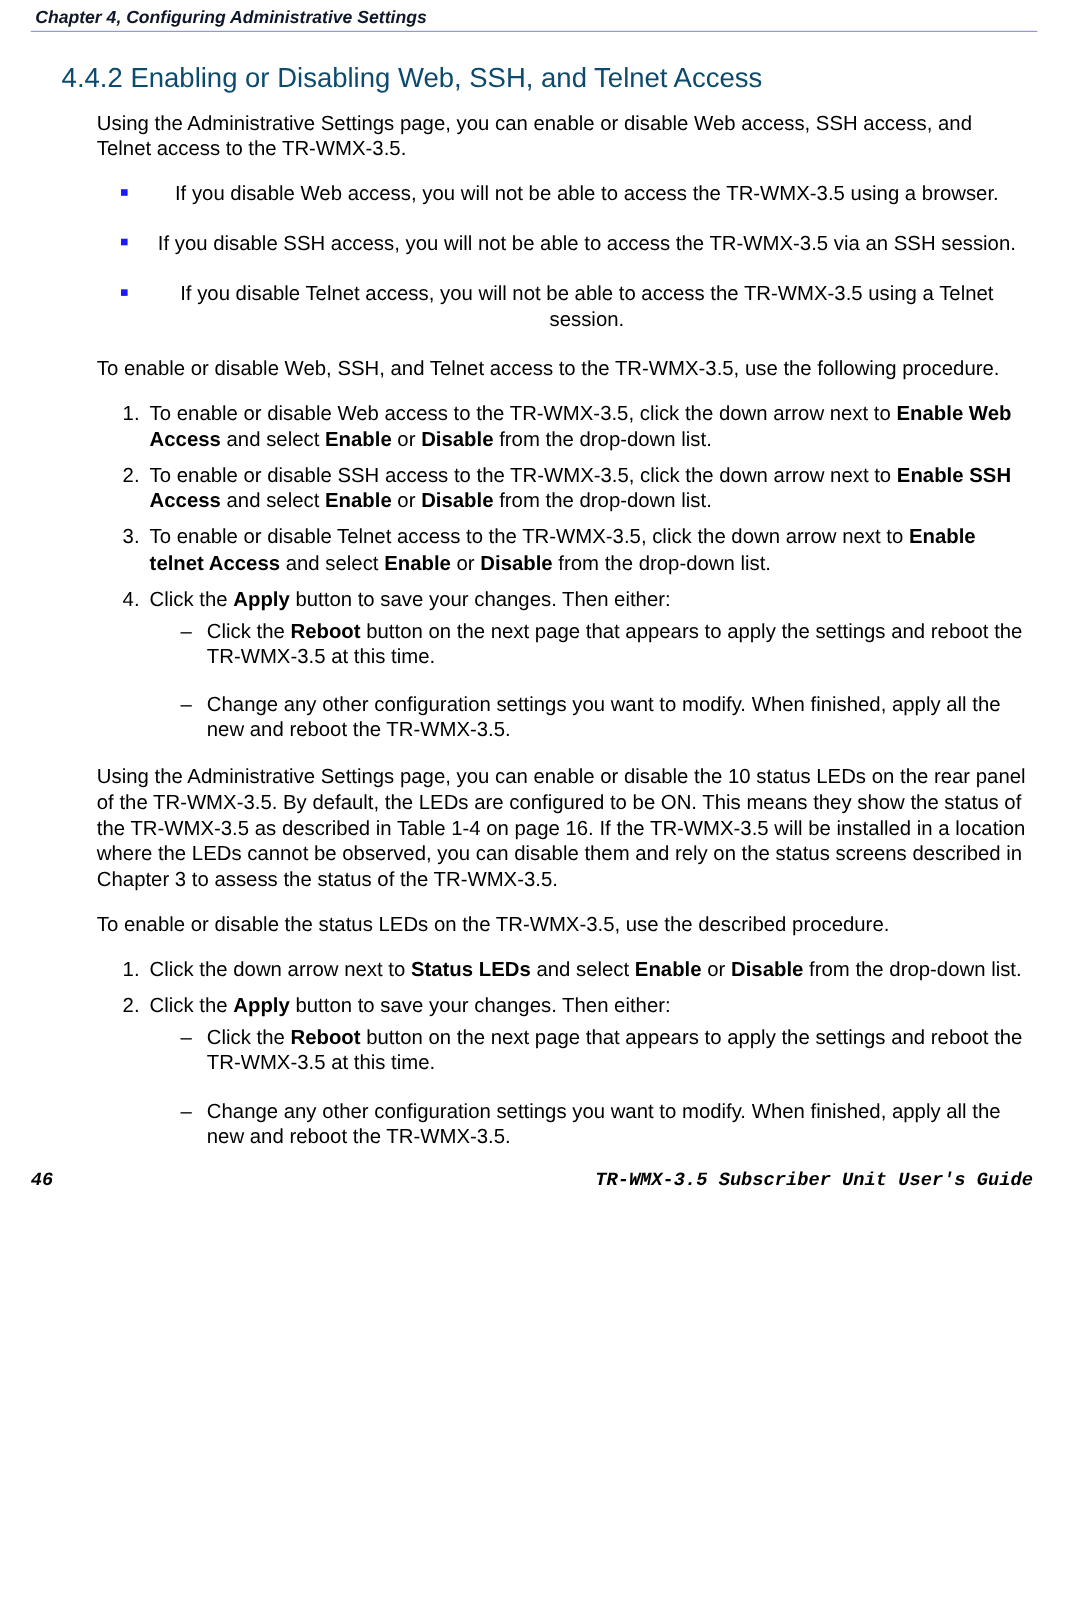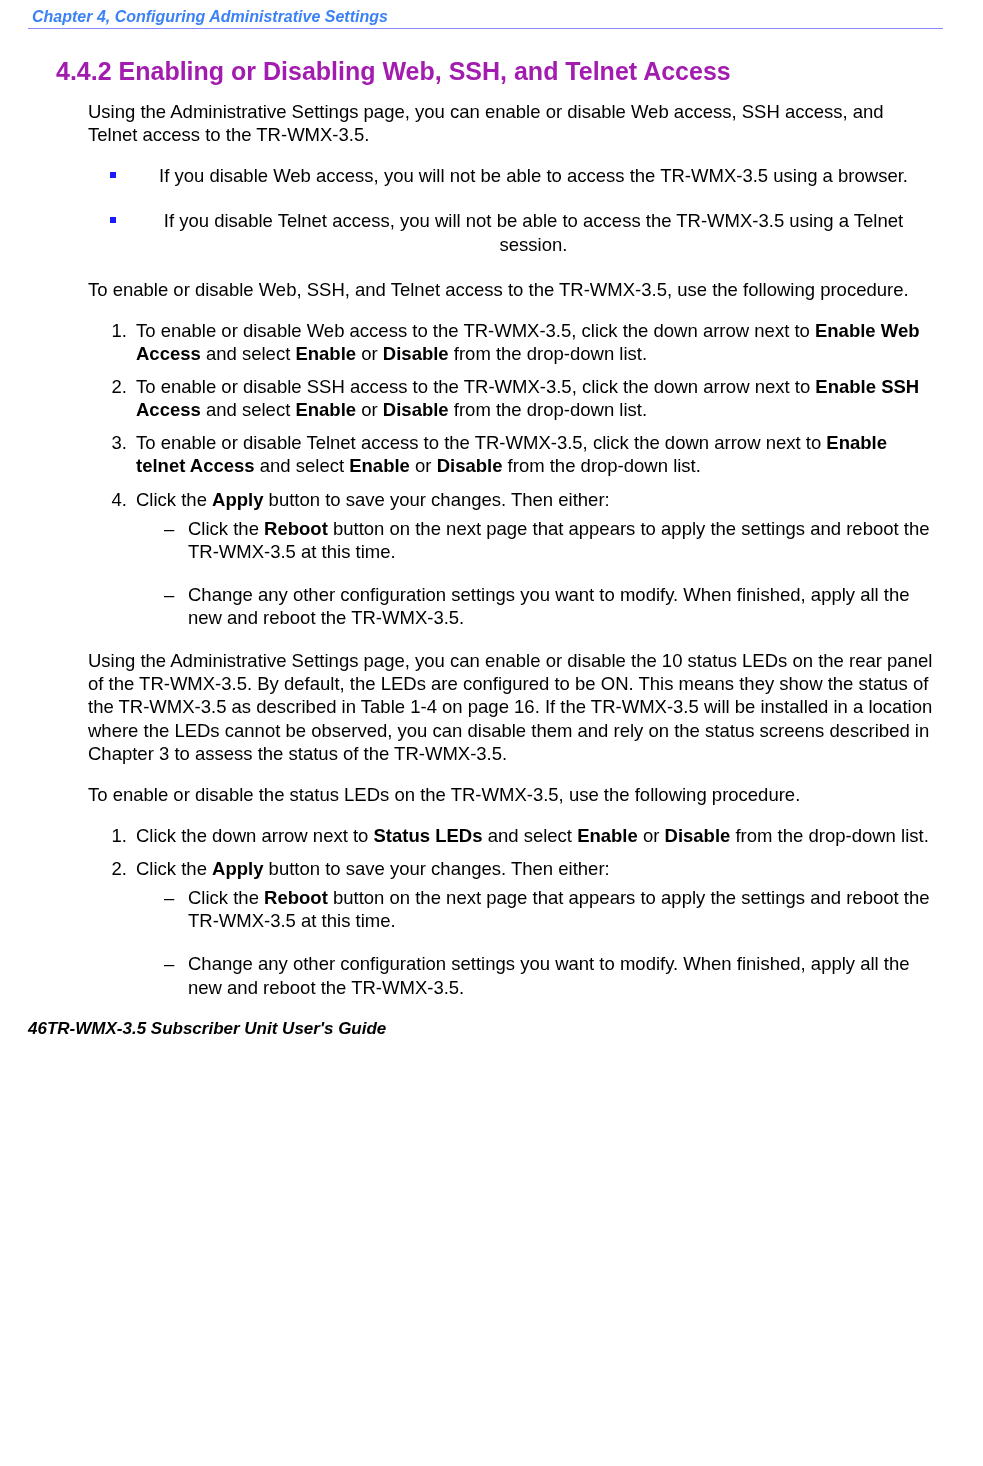--- a/index.html
+++ b/index.html
@@ -8,35 +8,35 @@
     font-family: "Trebuchet MS", "Lucida Sans Unicode", Arial, sans-serif;
     color: #000;
     background: #fff;
     width: 983px;
   }
   .page {
     padding: 8px 40px 10px 28px;
     box-sizing: border-box;
   }
   .chapter-header {
-    color: #3b82f6;
+    color: #0f172a;
     font-weight: bold;
     font-style: italic;
     font-size: 16px;
     margin-bottom: 2px;
     padding-left: 4px;
   }
   .hr {
     border: none;
     border-top: 1px solid #8888ff;
     margin: 2px 0 28px 0;
   }
   .section-heading {
-    color: #a21caf;
-    font-weight: bold;
+    color: #0c4a6e;
+    font-weight: normal;
     font-size: 25px;
     margin: 0 0 14px 0;
     padding-left: 28px;
     font-family: Arial, Helvetica, sans-serif;
   }
   .body-block {
     padding-left: 60px;
     padding-right: 10px;
   }
   .para {
@@ -89,23 +89,23 @@
     padding-left: 24px;
   }
   ul.dashes li::before {
     content: "–";
     position: absolute;
     left: 0;
     top: 0;
   }
   .footer {
     display: flex;
-    justify-content: flex-start;
+    justify-content: space-between;
     align-items: flex-end;
-    font-family: Liberation Sans, sans-serif;
+    font-family: Liberation Mono, monospace;
     font-weight: bold;
     font-style: italic;
     font-size: 17px;
     margin-top: 6px;
     padding-left: 0px;
     padding-right: 4px;
   }
   b { font-weight: bold; }
 </style>
 </head>
@@ -115,20 +115,21 @@
   <div class="chapter-header">Chapter 4, Configuring Administrative Settings</div>
   <hr class="hr">
 
   <h2 class="section-heading">4.4.2 Enabling or Disabling Web, SSH, and Telnet Access</h2>
 
   <div class="body-block">
     <p class="para">Using the Administrative Settings page, you can enable or disable Web access, SSH access, and Telnet access to the TR-WMX-3.5.</p>
 
     <ul class="bullets">
       <li>If you disable Web access, you will not be able to access the TR-WMX-3.5 using a browser.</li>
+      <li>If you disable SSH access, you will not be able to access the TR-WMX-3.5 via an SSH session.</li>
       <li>If you disable Telnet access, you will not be able to access the TR-WMX-3.5 using a Telnet session.</li>
     </ul>
 
     <p class="para">To enable or disable Web, SSH, and Telnet access to the TR-WMX-3.5, use the following procedure.</p>
 
     <ol class="numbered">
       <li>
         <span>To enable or disable Web access to the TR-WMX-3.5, click the down arrow next to </span><b>Enable Web Access</b><span> and select </span><b>Enable</b><span> or </span><b>Disable</b><span> from the drop-down list.</span>
       </li>
       <li>
@@ -146,21 +147,21 @@
           <li>Change any other configuration settings you want to modify. When finished, apply all the new and reboot the TR-WMX-3.5.</li>
         </ul>
       </li>
     </ol>
   </div>
 
 
   <div class="body-block">
     <p class="para">Using the Administrative Settings page, you can enable or disable the 10 status LEDs on the rear panel of the TR-WMX-3.5. By default, the LEDs are configured to be ON. This means they show the status of the TR-WMX-3.5 as described in Table 1-4 on page 16. If the TR-WMX-3.5 will be installed in a location where the LEDs cannot be observed, you can disable them and rely on the status screens described in Chapter 3 to assess the status of the TR-WMX-3.5.</p>
 
-    <p class="para">To enable or disable the status LEDs on the TR-WMX-3.5, use the following procedure.</p>
+    <p class="para">To enable or disable the status LEDs on the TR-WMX-3.5, use the described procedure.</p>
 
     <ol class="numbered">
       <li>
         <span>Click the down arrow next to </span><b>Status LEDs</b><span> and select </span><b>Enable</b><span> or </span><b>Disable</b><span> from the drop-down list.</span>
       </li>
       <li>
         <span>Click the </span><b>Apply</b><span> button to save your changes. Then either:</span>
         <ul class="dashes">
           <li>
             <span>Click the </span><b>Reboot</b><span> button on the next page that appears to apply the settings and reboot the TR-WMX-3.5 at this time.</span>

